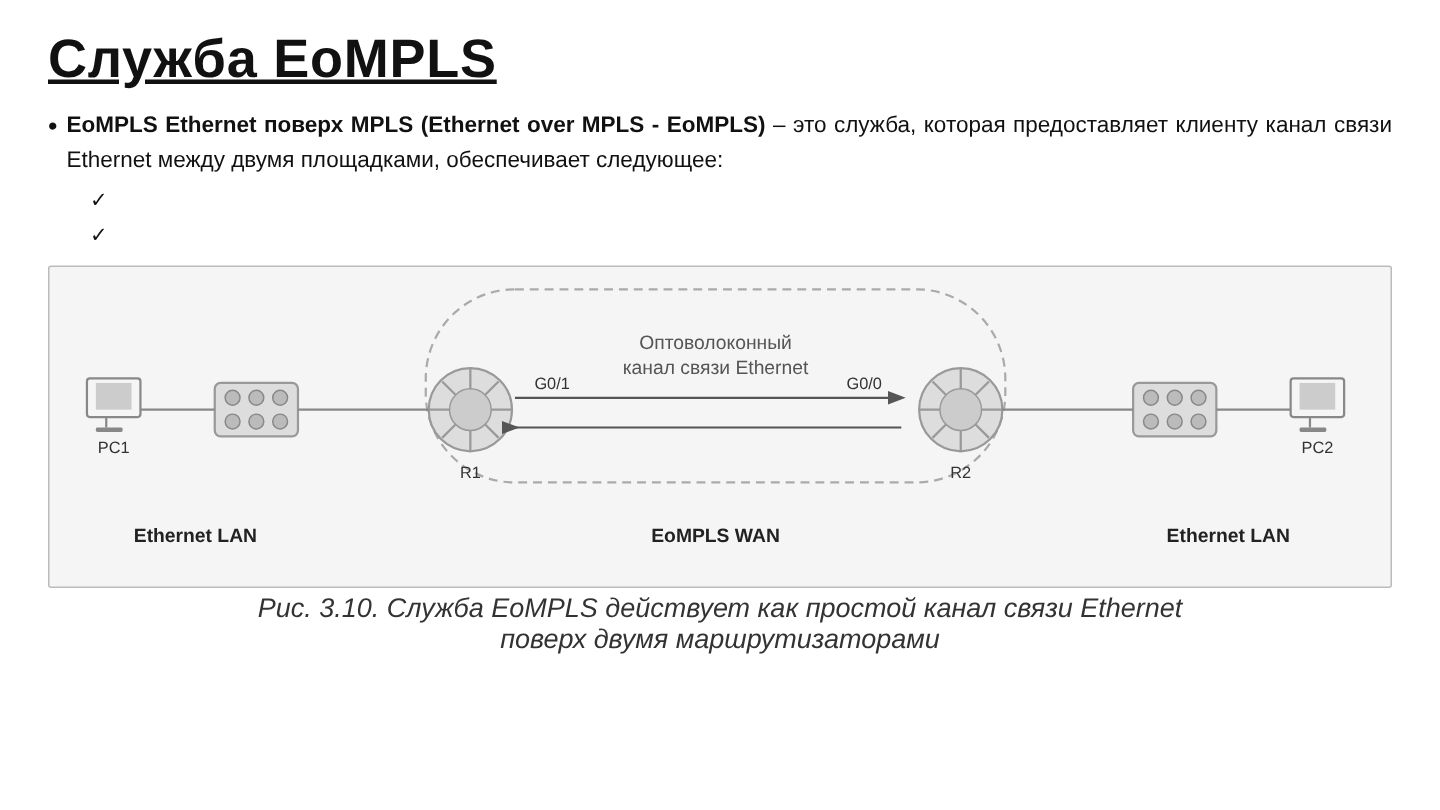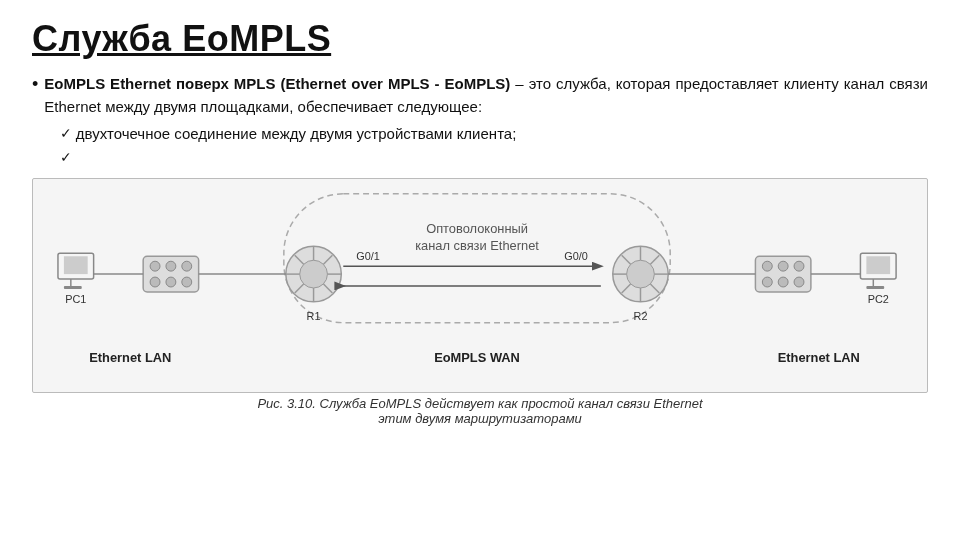--- a/index.html
+++ b/index.html
@@ -70,21 +70,21 @@
       width: 100%;
       height: 215px;
       position: relative;
       border-radius: 2px;
     }
 
     
     .caption {
       text-align: center;
       font-style: italic;
-      font-size: 13px;
+      font-size: 18px;
       margin-top: 3px;
       color: #333;
     }
 
     
     .diagram-svg {
       width: 100%;
       height: 100%;
     }
   </style>
@@ -97,21 +97,20 @@
   <div class="bullet-point">
     <span class="bullet">•</span>
     <span class="bullet-text">
       <span class="bold">EoMPLS Ethernet поверх MPLS (Ethernet over MPLS - EoMPLS)</span><span> – это служба, которая предоставляет клиенту канал связи Ethernet между двумя площадками, обеспечивает следующее:</span>
     </span>
   </div>
 
   <div class="checklist">
     <div class="check-item">
       <span class="check-mark">✓</span>
-      <span>двухточечное соединение между двумя устройствами клиента;</span>
     </div>
     <div class="check-item">
       <span class="check-mark">✓</span>
     </div>
   </div>
 </div>
 
 <div class="diagram-container">
   <svg class="diagram-svg" viewBox="0 0 896 215" xmlns="http://www.w3.org/2000/svg">
 
@@ -198,14 +197,14 @@
     <line x1="782" y1="96" x2="832" y2="96" stroke="#888" stroke-width="1.5"></line>
 
     <text x="95" y="185" text-anchor="middle" font-size="13" font-weight="bold" fill="#222" font-family="Arial">Ethernet LAN</text>
     <text x="445" y="185" text-anchor="middle" font-size="13" font-weight="bold" fill="#222" font-family="Arial">EoMPLS WAN</text>
     <text x="790" y="185" text-anchor="middle" font-size="13" font-weight="bold" fill="#222" font-family="Arial">Ethernet LAN</text>
   </svg>
 </div>
 
 <div class="caption">
   <div>Рис. 3.10. Служба EoMPLS действует как простой канал связи Ethernet</div>
-  <div>этим двумя маршрутизаторами</div>
+  <div>поверх двумя маршрутизаторами</div>
 </div>
 
 </body></html>

